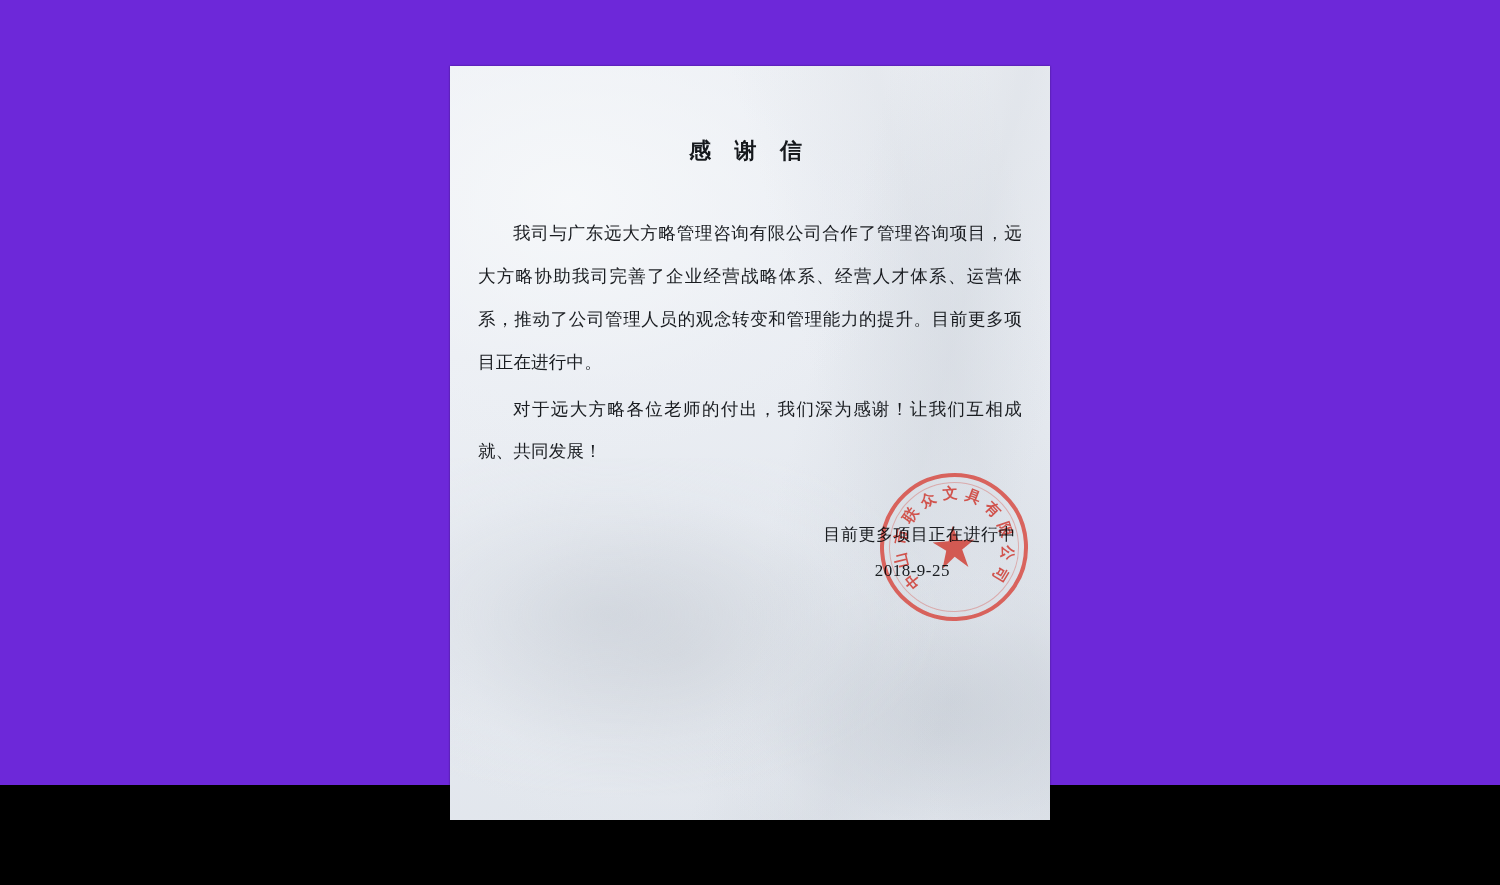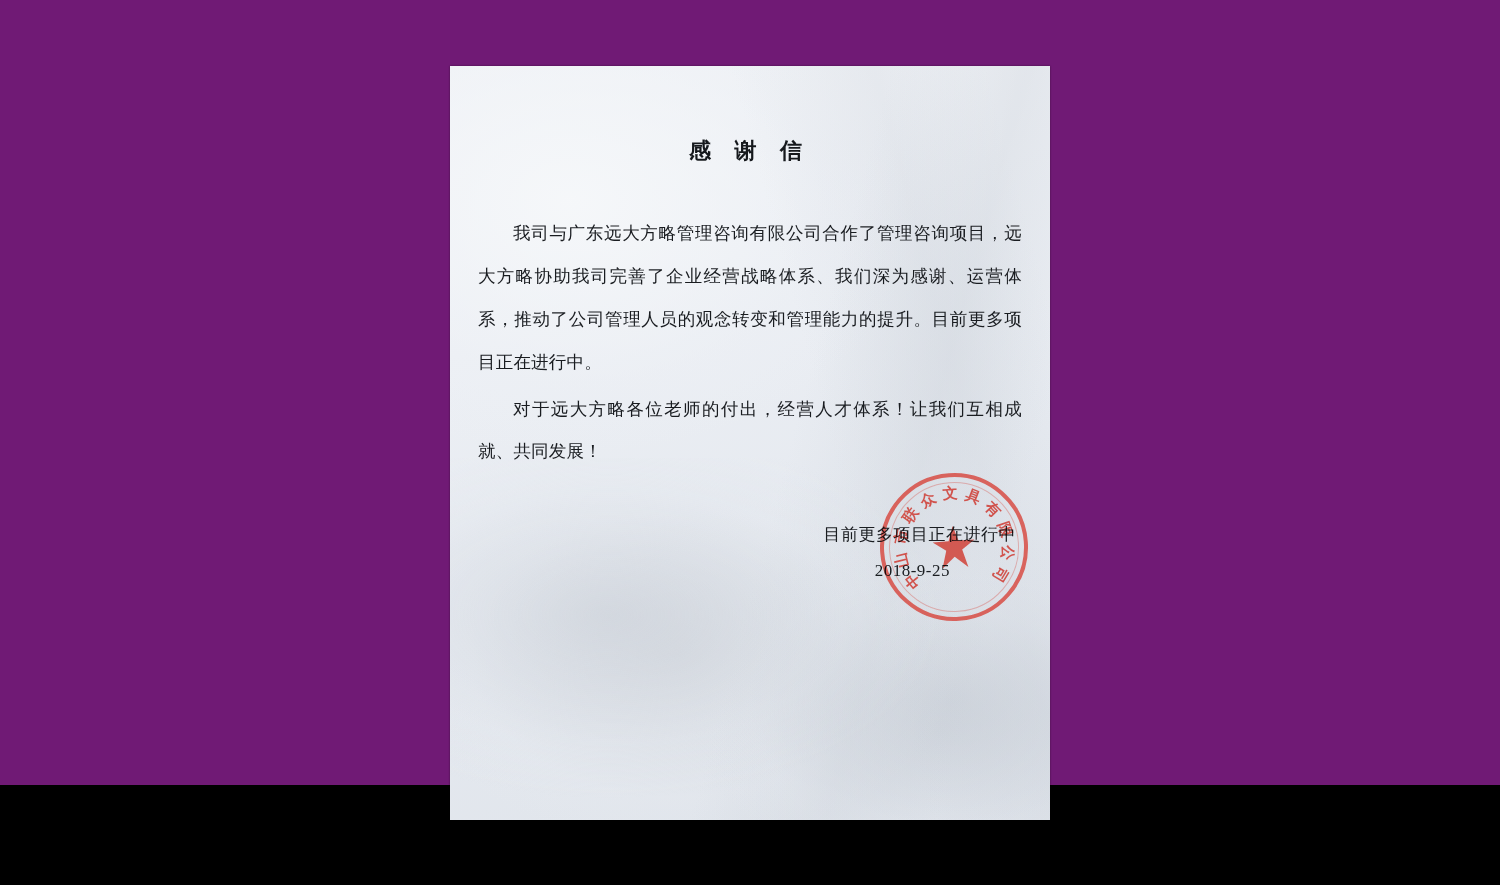--- a/index.html
+++ b/index.html
@@ -11,21 +11,21 @@
     width: 1500px;
     height: 885px;
     overflow: hidden;
     font-family: "Liberation Serif", "DejaVu Serif", serif;
   }
 
   .viewport {
     position: relative;
     width: 1500px;
     height: 785px;
-    background: #701a75;
+    background: #6d28d9;
   }
 
   
   .paper {
     position: absolute;
     left: 450px;
     top: 66px;
     width: 600px;
     height: 754px;
     background:
@@ -169,22 +169,22 @@
 </head>
 <body>
 
 <div class="viewport">
   <div class="paper">
     <div class="content">
 
       <div class="doc-title">感 谢 信</div>
 
       <div class="body-block">
-        <p class="para">我司与广东远大方略管理咨询有限公司合作了管理咨询项目，远大方略协助我司完善了企业经营战略体系、我们深为感谢、运营体系，推动了公司管理人员的观念转变和管理能力的提升。目前更多项目正在进行中。</p>
-        <p class="para">对于远大方略各位老师的付出，经营人才体系！让我们互相成就、共同发展！</p>
+        <p class="para">我司与广东远大方略管理咨询有限公司合作了管理咨询项目，远大方略协助我司完善了企业经营战略体系、经营人才体系、运营体系，推动了公司管理人员的观念转变和管理能力的提升。目前更多项目正在进行中。</p>
+        <p class="para">对于远大方略各位老师的付出，我们深为感谢！让我们互相成就、共同发展！</p>
       </div>
 
       <div class="signature-block">
         <span class="sig-company">目前更多项目正在进行中</span>
         <span class="sig-date">2018-9-25</span>
 
         <div class="seal">
           <div class="seal-inner-ring"></div>
           <div class="seal-star"></div>
           <div class="seal-text" id="seal-ring-text">

